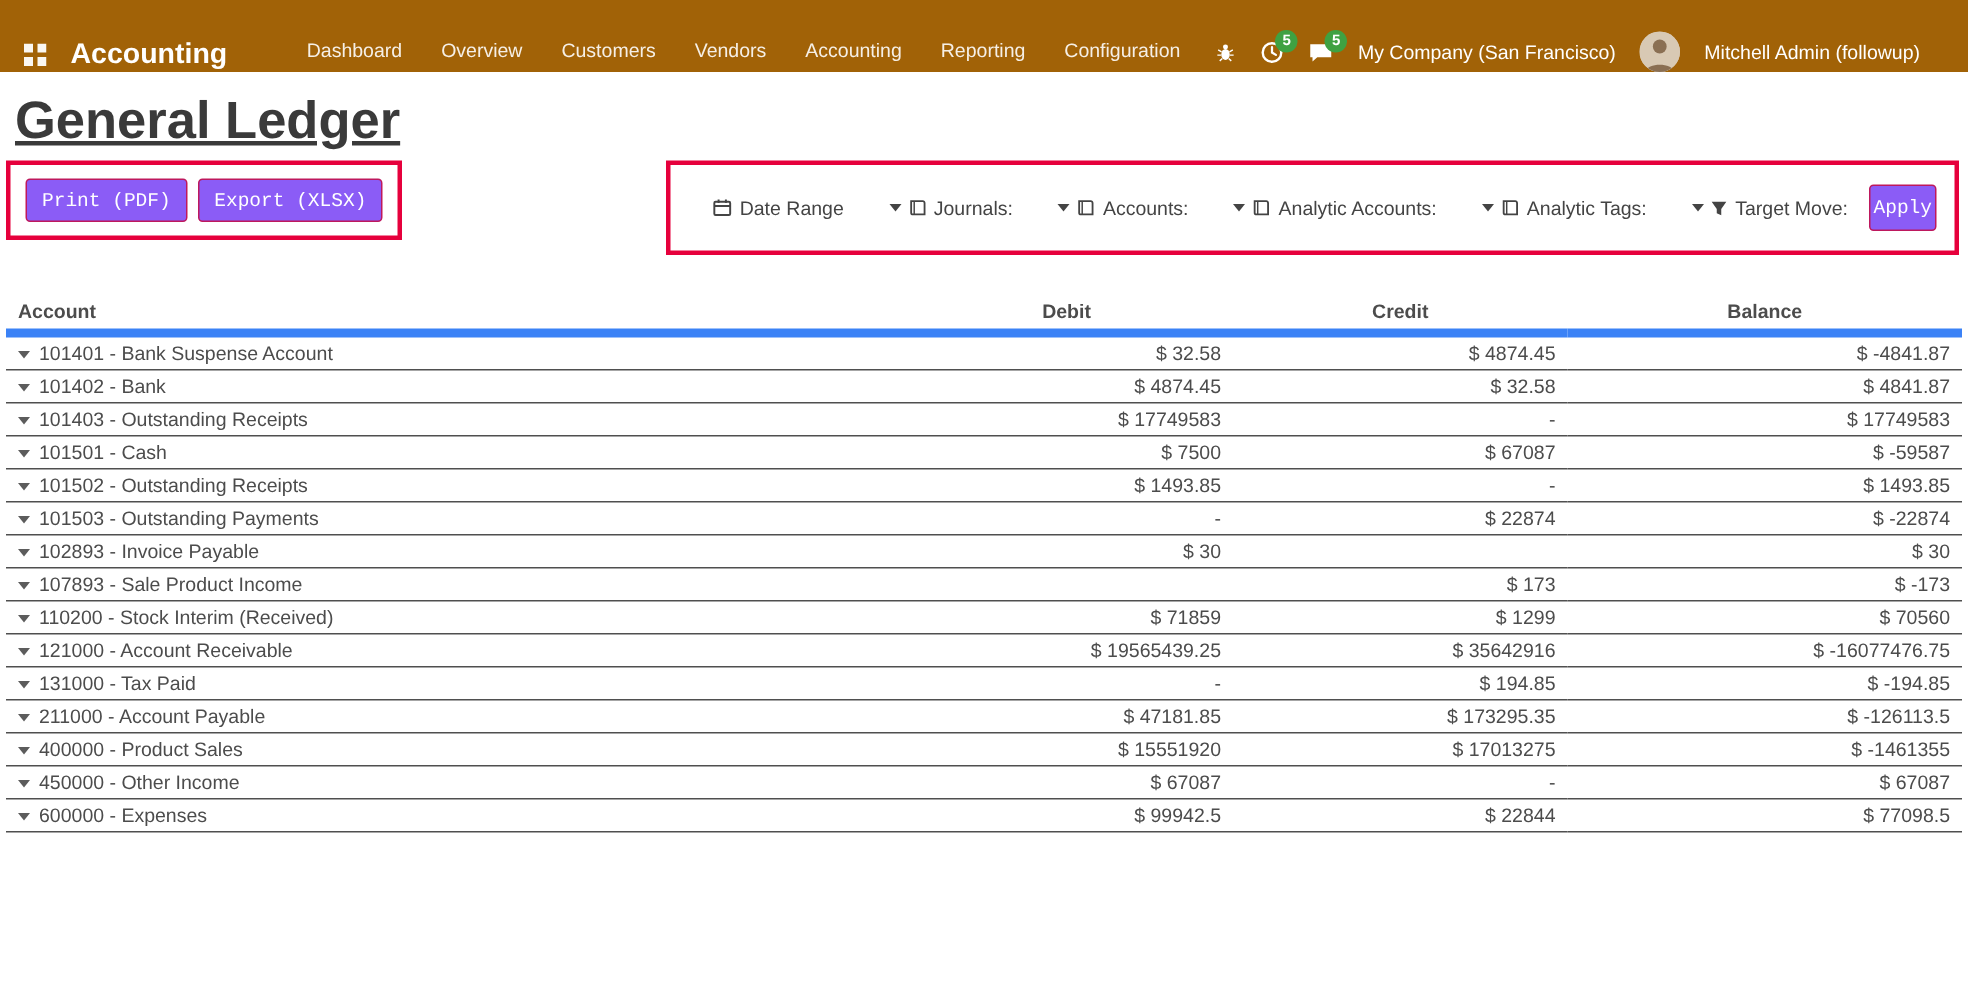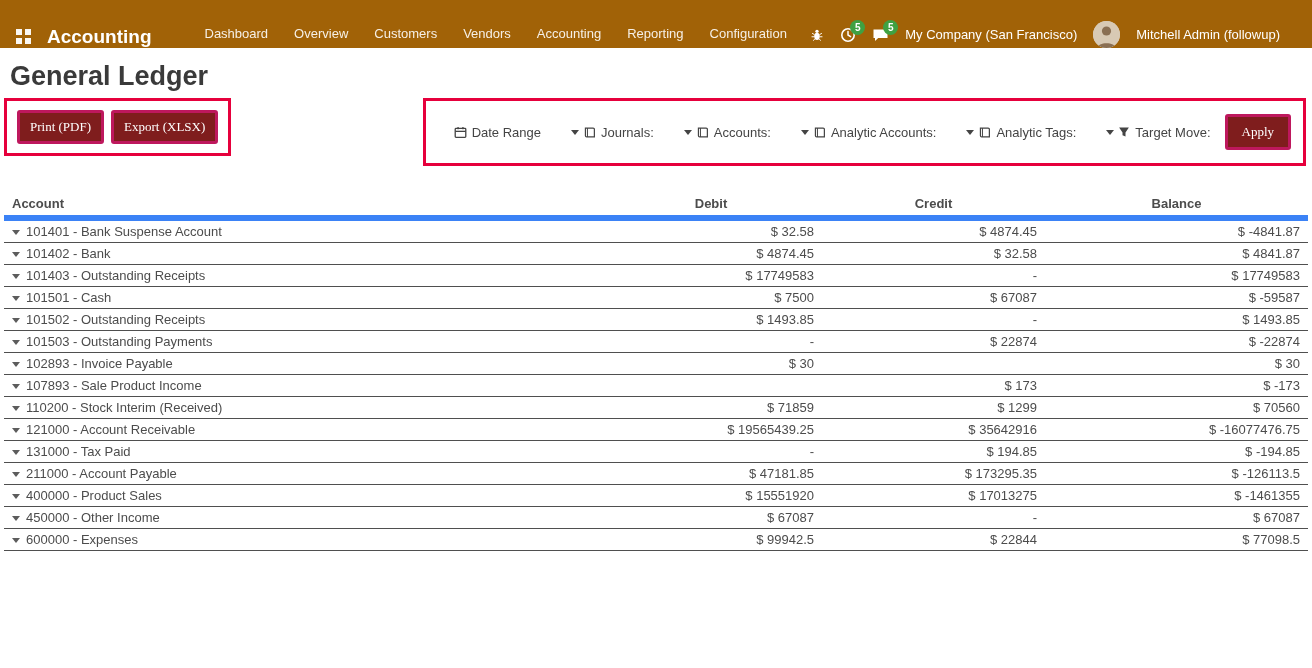--- a/index.html
+++ b/index.html
@@ -33,40 +33,41 @@
   }
   .nav-text { font-size: 13px; color: #fff; white-space: nowrap; cursor: pointer; }
   .avatar {
     width: 27px; height: 27px; border-radius: 50%; overflow: hidden;
     display: inline-flex; flex: 0 0 auto; cursor: pointer; background: #d8c9b4;
   }
 
   
   main { padding: 0 4px; }
   h1[data-name="page-title"] {
-    font-size: 27px; font-weight: 700; color: #3a3a3a;
+    font-size: 35px; font-weight: 700; color: #3a3a3a;
     margin: 13px 0 0 6px;
+    text-decoration: underline;
   }
   .action-row {
     display: flex; justify-content: space-between; align-items: flex-start;
     margin-top: 6px;
   }
   .ann-box {
     border: 3px solid #e6003c; display: inline-flex; align-items: center;
     gap: 7px; padding: 9px 10px;
   }
   .ann-box.filters { gap: 14px; padding: 13px 12px; margin-right: 2px; }
 
   .btn {
-    background: #7f1d1d; border: 3px solid #be185d; color: #fff;
-    font-family: Liberation Serif, serif;
+    background: #8b5cf6; border: 1px solid #be185d; color: #fff;
+    font-family: Liberation Mono, monospace;
     font-size: 13px; padding: 6px 10px; border-radius: 3px; cursor: pointer;
     white-space: nowrap;
   }
-  .btn.apply { padding: 7px 14px; }
+  .btn.apply { padding: 7px 2px; }
 
   .f-item {
     display: inline-flex; align-items: center; gap: 5px;
     font-size: 13px; color: #444; cursor: pointer; white-space: nowrap; padding-left: 16px;
   }
   .ficon { display: inline-flex; }
 
   
   .tri {
     width: 0; height: 0; display: inline-block;

